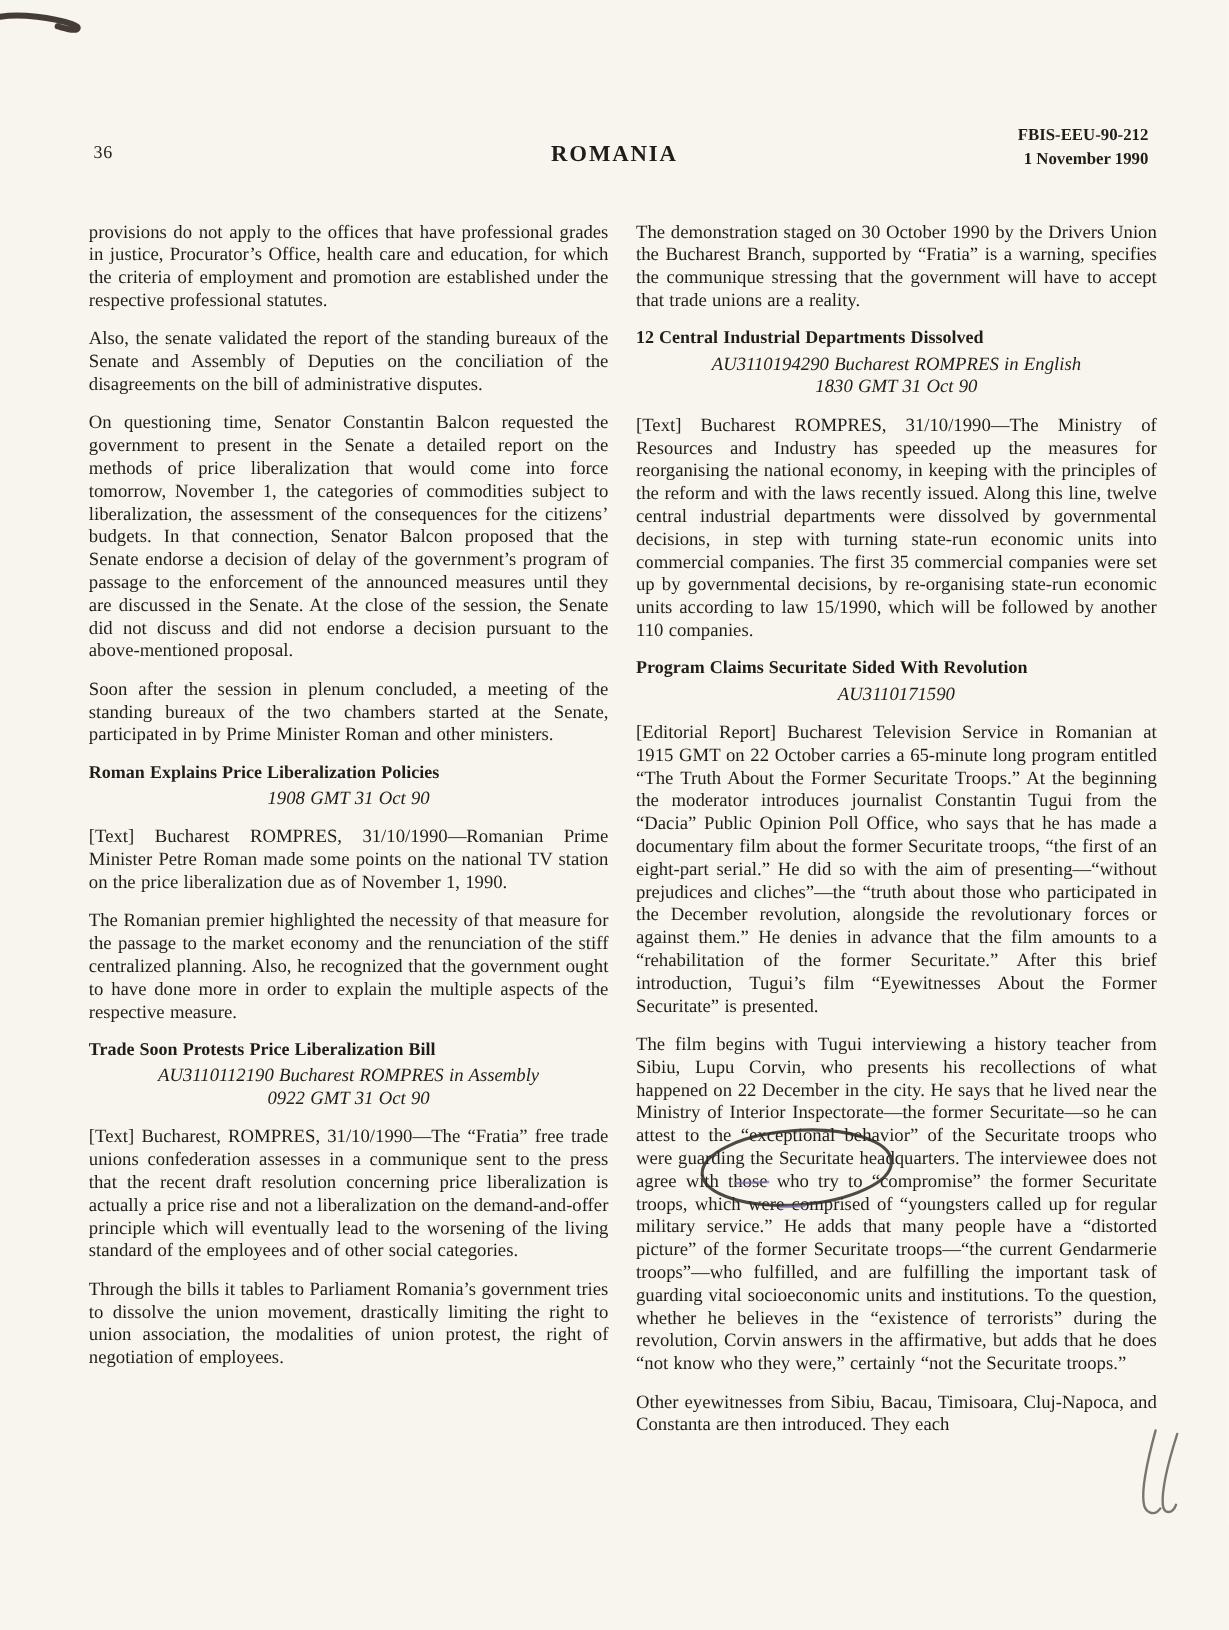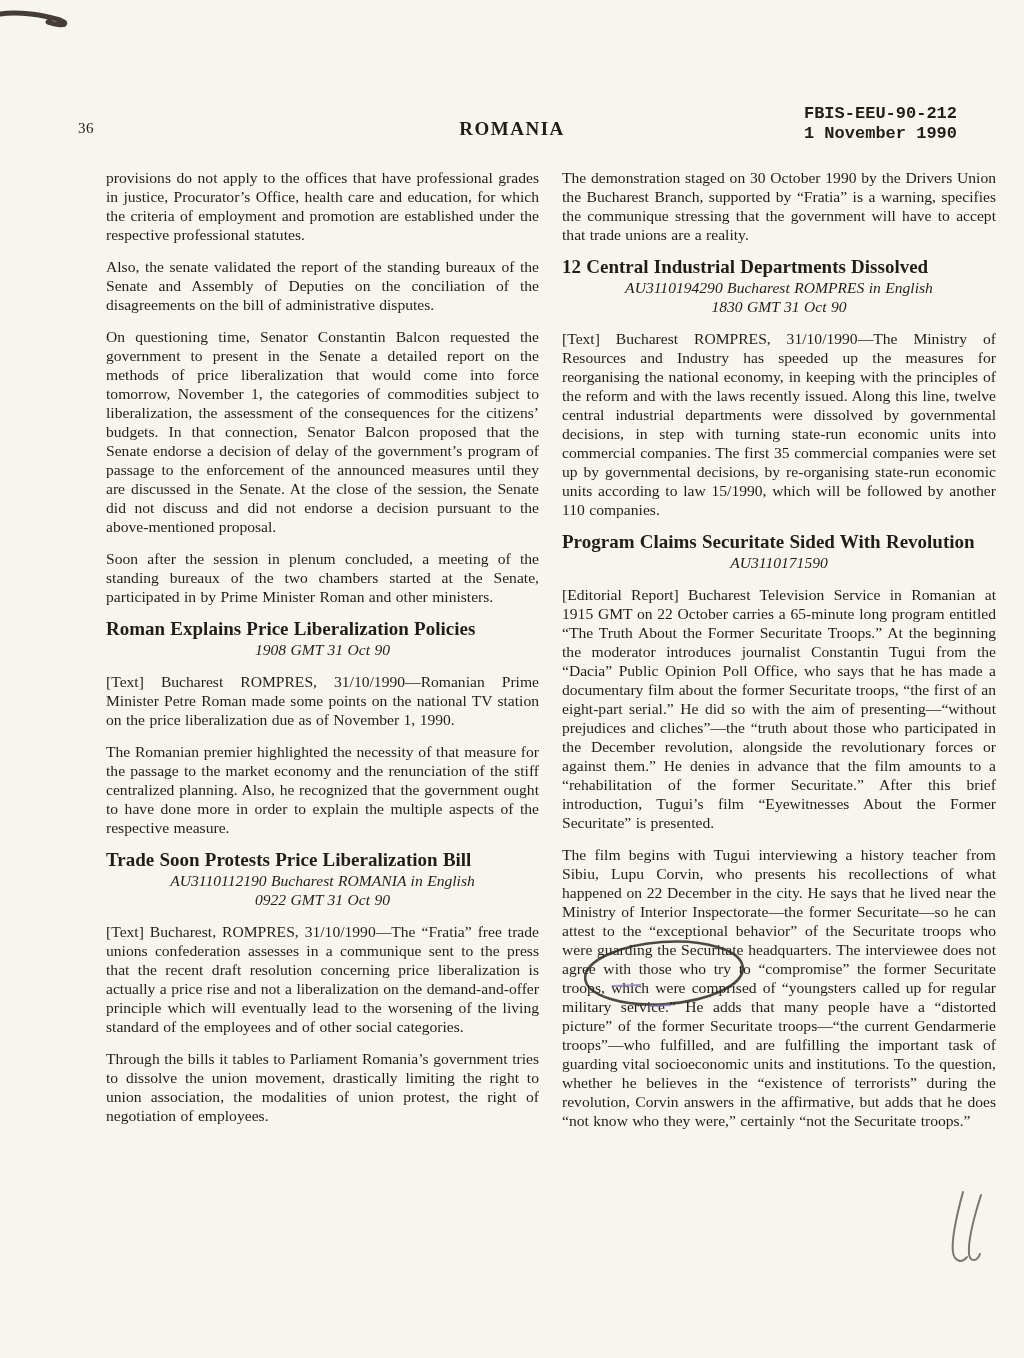--- a/index.html
+++ b/index.html
@@ -15,32 +15,32 @@
   .page-number{
     position:absolute;left:78px;top:120px;
     font-size:15px;font-weight:normal;letter-spacing:.5px;
   }
   .doc-title{
     position:absolute;left:0;right:0;top:118px;
     text-align:center;font-size:19px;font-weight:bold;letter-spacing:1.5px;
   }
   .doc-ref{
     position:absolute;right:67px;top:104px;
-    text-align:right;font-size:17px;font-weight:bold;line-height:20px;font-family:Liberation Mono, monospace;
+    text-align:right;font-size:14px;font-weight:bold;line-height:20px;
   }
   
   .col{
-    position:absolute;top:168px;
+    position:absolute;top:184px;
     font-size:15.6px;line-height:19px;
-    text-align:justify;word-spacing:.5px;margin-left:32px;
+    text-align:justify;word-spacing:.5px;
   }
   .col-left{left:74px;width:433px;}
   .col-right{left:530px;width:434px;}
   .para{margin:0 0 13px 0;}
-  .head{margin:8px 0 2px 0;font-size:19px;font-weight:bold;text-align:left;}
+  .head{margin:8px 0 2px 0;font-size:15px;font-weight:bold;text-align:left;}
   .source{margin:0 0 13px 0;font-style:italic;text-align:center;}
   .para:last-child{margin-bottom:0;}
   
   .overlay{
     position:absolute;left:0;top:0;width:1024px;height:1358px;
     pointer-events:none;
   }
 </style>
 </head>
 <body>
@@ -60,41 +60,42 @@
     <p class="para">On questioning time, Senator Constantin Balcon requested the government to present in the Senate a detailed report on the methods of price liberalization that would come into force tomorrow, November 1, the categories of commodities subject to liberalization, the assessment of the consequences for the citizens’ budgets. In that connection, Senator Balcon proposed that the Senate endorse a decision of delay of the government’s program of passage to the enforcement of the announced measures until they are discussed in the Senate. At the close of the session, the Senate did not discuss and did not endorse a decision pursuant to the above-mentioned proposal.</p>
     <p class="para">Soon after the session in plenum concluded, a meeting of the standing bureaux of the two chambers started at the Senate, participated in by Prime Minister Roman and other ministers.</p>
     <h3 class="head">Roman Explains Price Liberalization Policies</h3>
     <div class="source">
       <div>1908 GMT 31 Oct 90</div>
     </div>
     <p class="para">[Text] Bucharest ROMPRES, 31/10/1990—Romanian Prime Minister Petre Roman made some points on the national TV station on the price liberalization due as of November 1, 1990.</p>
     <p class="para">The Romanian premier highlighted the necessity of that measure for the passage to the market economy and the renunciation of the stiff centralized planning. Also, he recognized that the government ought to have done more in order to explain the multiple aspects of the respective measure.</p>
     <h3 class="head">Trade Soon Protests Price Liberalization Bill</h3>
     <div class="source">
-      <div>AU3110112190 Bucharest ROMANIA in English</div>
+      <div>AU3110112190 Bucharest ROMPRES in Assembly</div>
       <div>0922 GMT 31 Oct 90</div>
     </div>
     <p class="para">[Text] Bucharest, ROMPRES, 31/10/1990—The “Fratia” free trade unions confederation assesses in a communique sent to the press that the recent draft resolution concerning price liberalization is actually a price rise and not a liberalization on the demand-and-offer principle which will eventually lead to the worsening of the living standard of the employees and of other social categories.</p>
     <p class="para">Through the bills it tables to Parliament Romania’s government tries to dissolve the union movement, drastically limiting the right to union association, the modalities of union protest, the right of negotiation of employees.</p>
   </div>
 
   <div class="col col-right">
     <p class="para">The demonstration staged on 30 October 1990 by the Drivers Union the Bucharest Branch, supported by “Fratia” is a warning, specifies the communique stressing that the government will have to accept that trade unions are a reality.</p>
     <h3 class="head">12 Central Industrial Departments Dissolved</h3>
     <div class="source">
       <div>AU3110194290 Bucharest ROMPRES in English</div>
       <div>1830 GMT 31 Oct 90</div>
     </div>
     <p class="para">[Text] Bucharest ROMPRES, 31/10/1990—The Ministry of Resources and Industry has speeded up the measures for reorganising the national economy, in keeping with the principles of the reform and with the laws recently issued. Along this line, twelve central industrial departments were dissolved by governmental decisions, in step with turning state-run economic units into commercial companies. The first 35 commercial companies were set up by governmental decisions, by re-organising state-run economic units according to law 15/1990, which will be followed by another 110 companies.</p>
     <h3 class="head">Program Claims Securitate Sided With Revolution</h3>
     <div class="source">
       <div>AU3110171590</div>
     </div>
     <p class="para">[Editorial Report] Bucharest Television Service in Romanian at 1915 GMT on 22 October carries a 65-minute long program entitled “The Truth About the Former Securitate Troops.” At the beginning the moderator introduces journalist Constantin Tugui from the “Dacia” Public Opinion Poll Office, who says that he has made a documentary film about the former Securitate troops, “the first of an eight-part serial.” He did so with the aim of presenting—“without prejudices and cliches”—the “truth about those who participated in the December revolution, alongside the revolutionary forces or against them.” He denies in advance that the film amounts to a “rehabilitation of the former Securitate.” After this brief introduction, Tugui’s film “Eyewitnesses About the Former Securitate” is presented.</p>
     <p class="para">The film begins with Tugui interviewing a history teacher from Sibiu, Lupu Corvin, who presents his recollections of what happened on 22 December in the city. He says that he lived near the Ministry of Interior Inspectorate—the former Securitate—so he can attest to the “exceptional behavior” of the Securitate troops who were guarding the Securitate headquarters. The interviewee does not agree with those who try to “compromise” the former Securitate troops, which were comprised of “youngsters called up for regular military service.” He adds that many people have a “distorted picture” of the former Securitate troops—“the current Gendarmerie troops”—who fulfilled, and are fulfilling the important task of guarding vital socioeconomic units and institutions. To the question, whether he believes in the “existence of terrorists” during the revolution, Corvin answers in the affirmative, but adds that he does “not know who they were,” certainly “not the Securitate troops.”</p>
+    <p class="para">Other eyewitnesses from Sibiu, Bacau, Timisoara, Cluj-Napoca, and Constanta are then introduced. They each</p>
   </div>
 
   <svg class="overlay" viewBox="0 0 1024 1358" xmlns="http://www.w3.org/2000/svg">
 
     <path d="M0,14 C18,11 44,15 60,20 C64,21.5 66,23 64,24.5 C60,26 52,23 48,22" fill="none" stroke="#453c37" stroke-width="5" stroke-linecap="round"></path>
 
     <ellipse cx="664" cy="973" rx="79" ry="31" transform="rotate(-4 664 973)" fill="none" stroke="#2f2b28" stroke-width="2.6" opacity="0.85"></ellipse>
 
     <line x1="612" y1="986" x2="641" y2="985" stroke="#7b6fae" stroke-width="2" opacity="0.7"></line>
 

